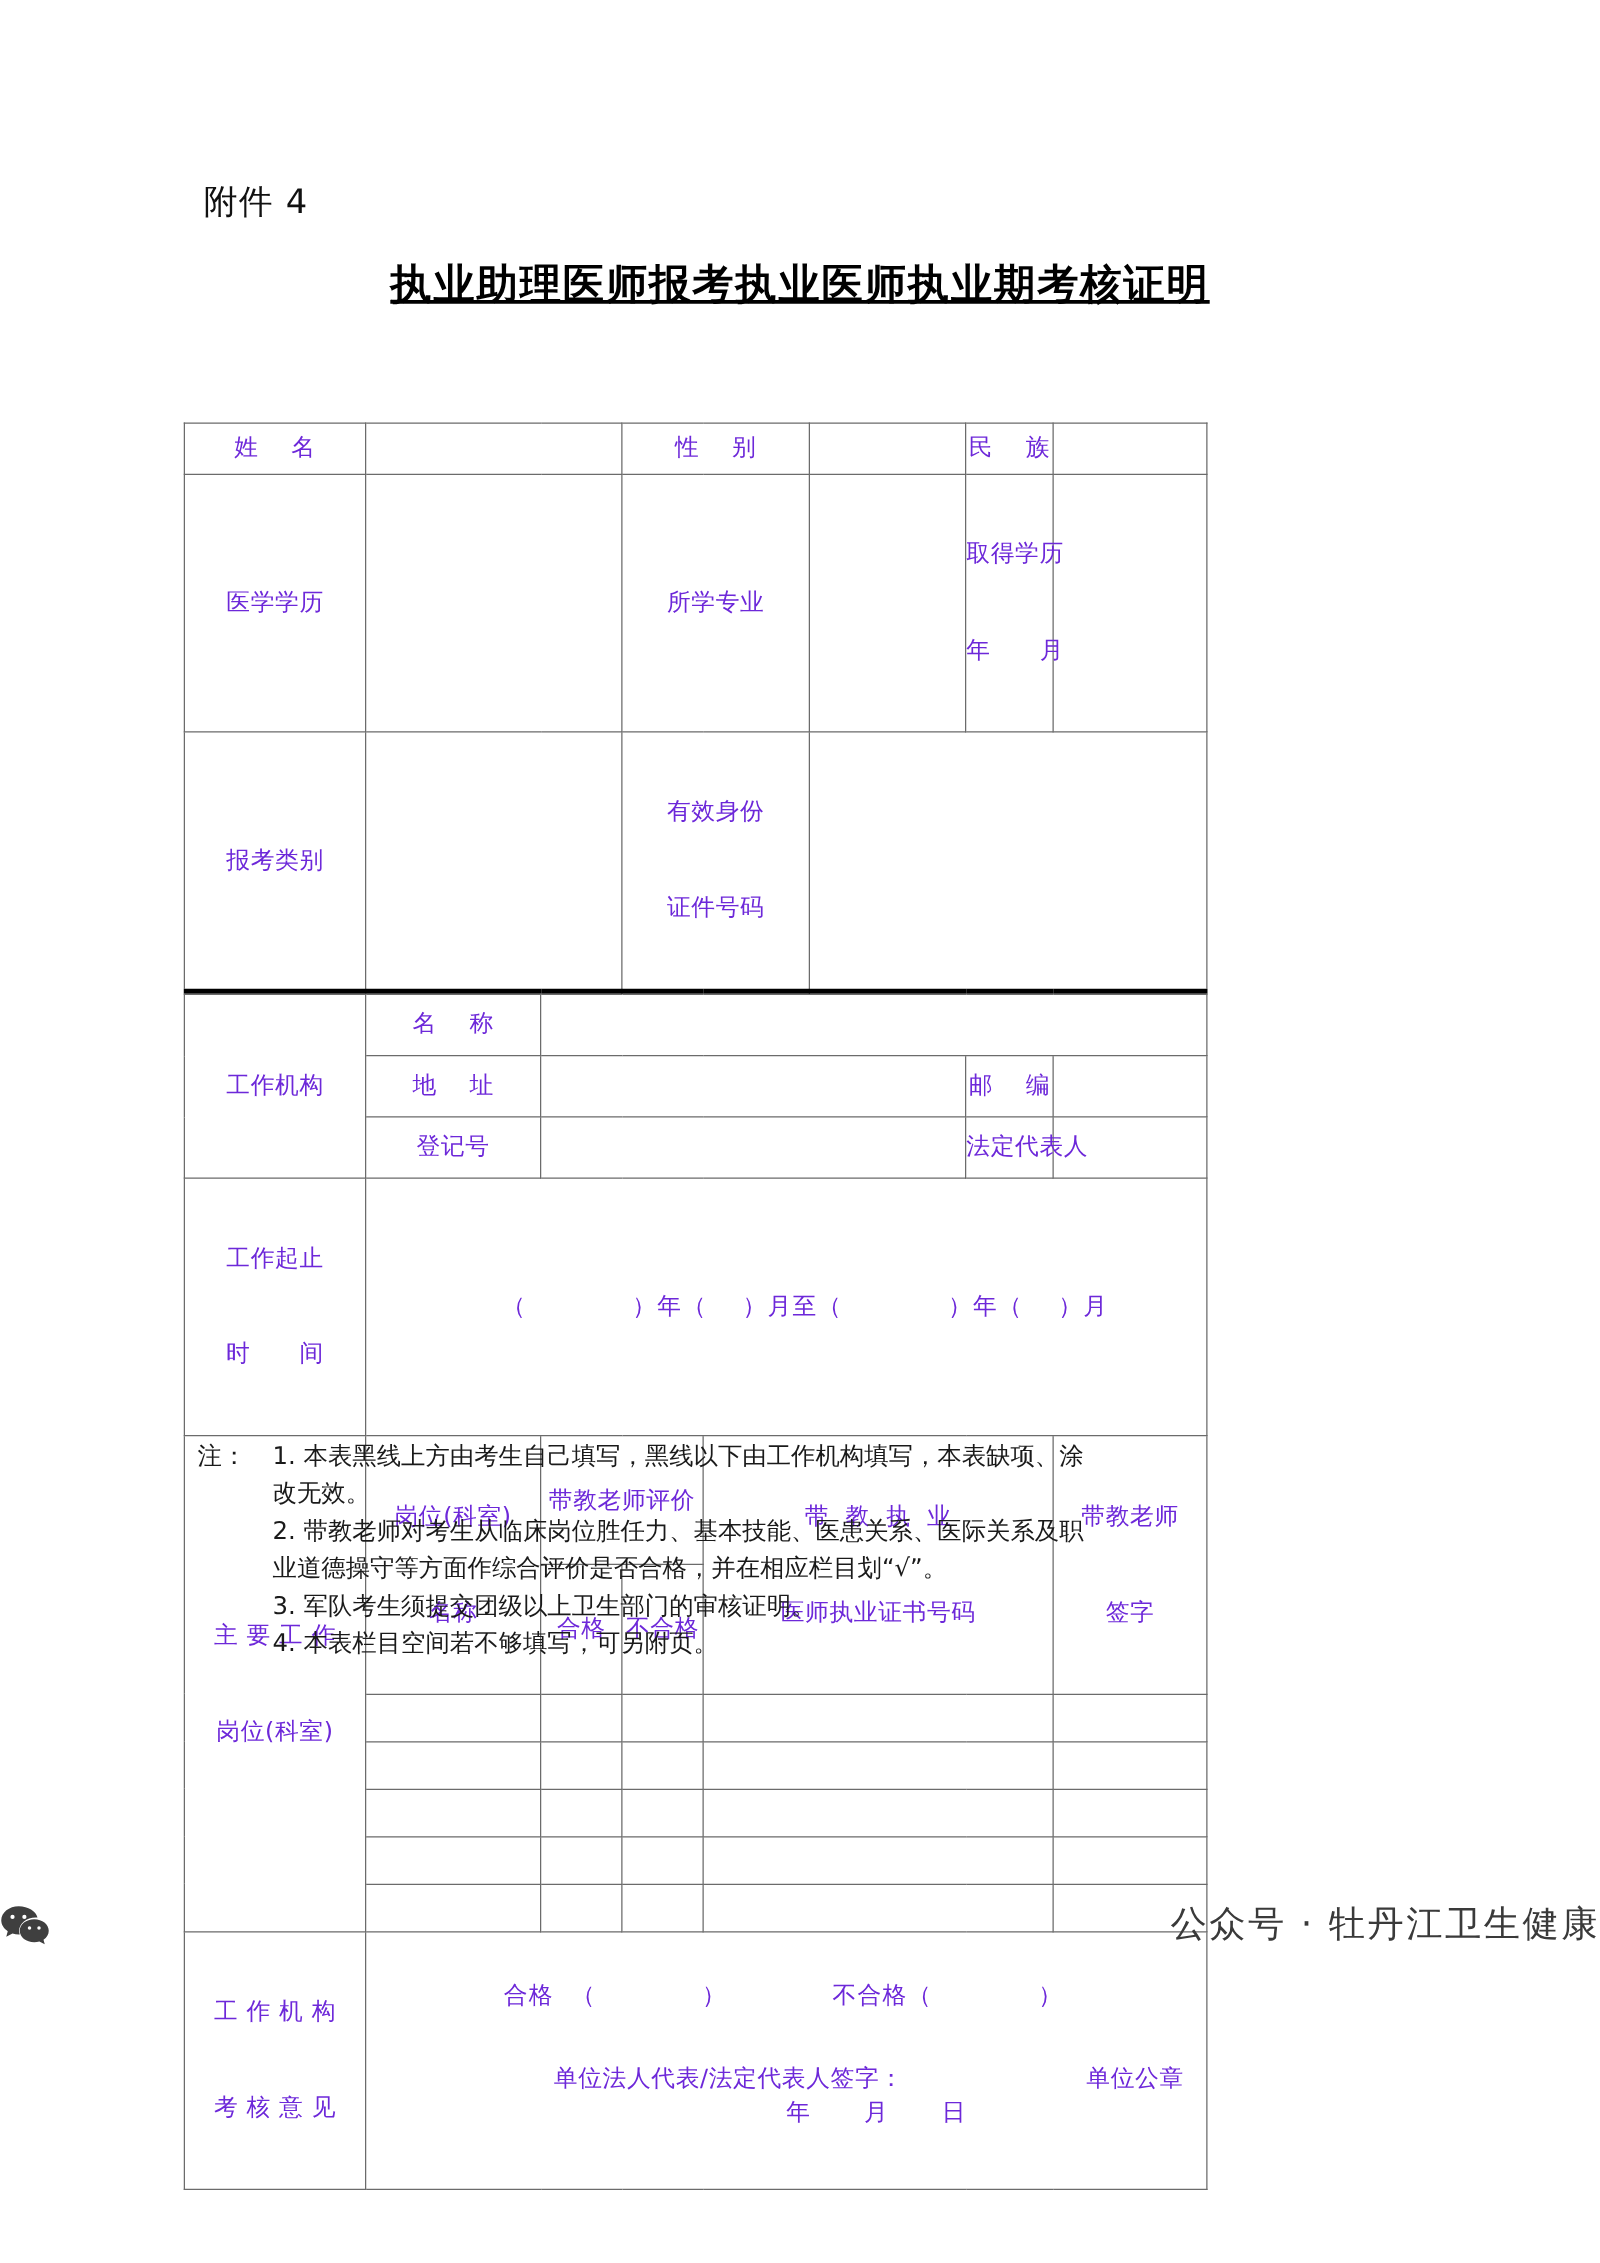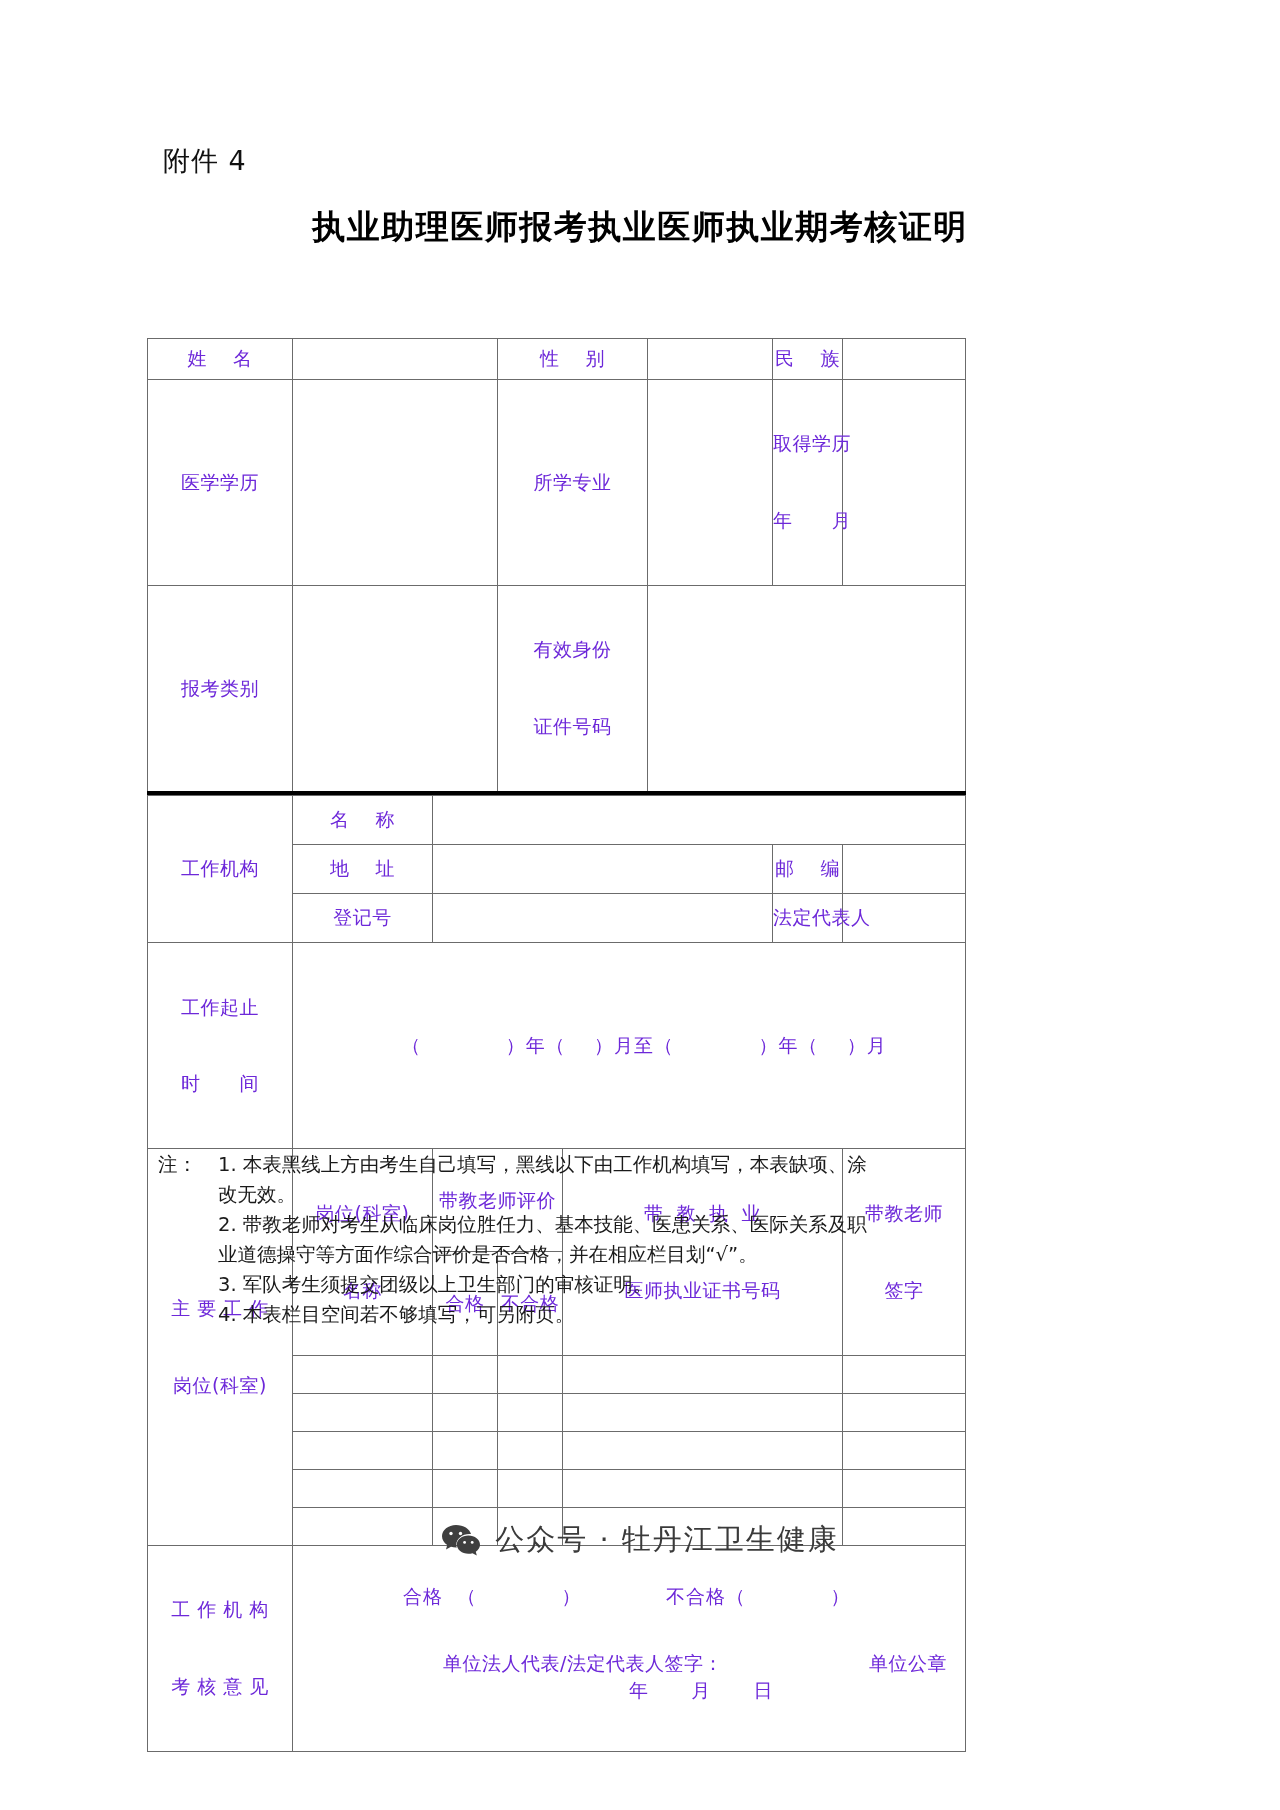--- a/index.html
+++ b/index.html
@@ -34,20 +34,21 @@
   .doc-title {
     position: absolute;
     left: 0;
     top: 205px;
     width: 1280px;
     text-align: center;
     font-size: 33px;
     font-weight: bold;
     letter-spacing: 1.5px;
     color: #000;
+    text-decoration: underline;
   }
   .cert-lines {
     position: absolute;
     left: 163px;
     top: 278px;
     font-size: 20px;
     line-height: 29px;
     color: #1a1a1a;
     letter-spacing: 0.5px;
   }
@@ -160,21 +161,21 @@
   .note-indent { padding-left: 60px; }
 
   
   .footer {
     position: absolute;
     left: 0;
     top: 1520px;
     width: 1280px;
     display: flex;
     align-items: center;
-    justify-content: center;
+    justify-content: space-between;
     gap: 14px;
     color: #3f3f3f;
   }
   .wechat-icon svg { display: block; }
   .footer-text {
     font-size: 29px;
     letter-spacing: 2px;
     color: #3a3a3a;
   }
 </style>

